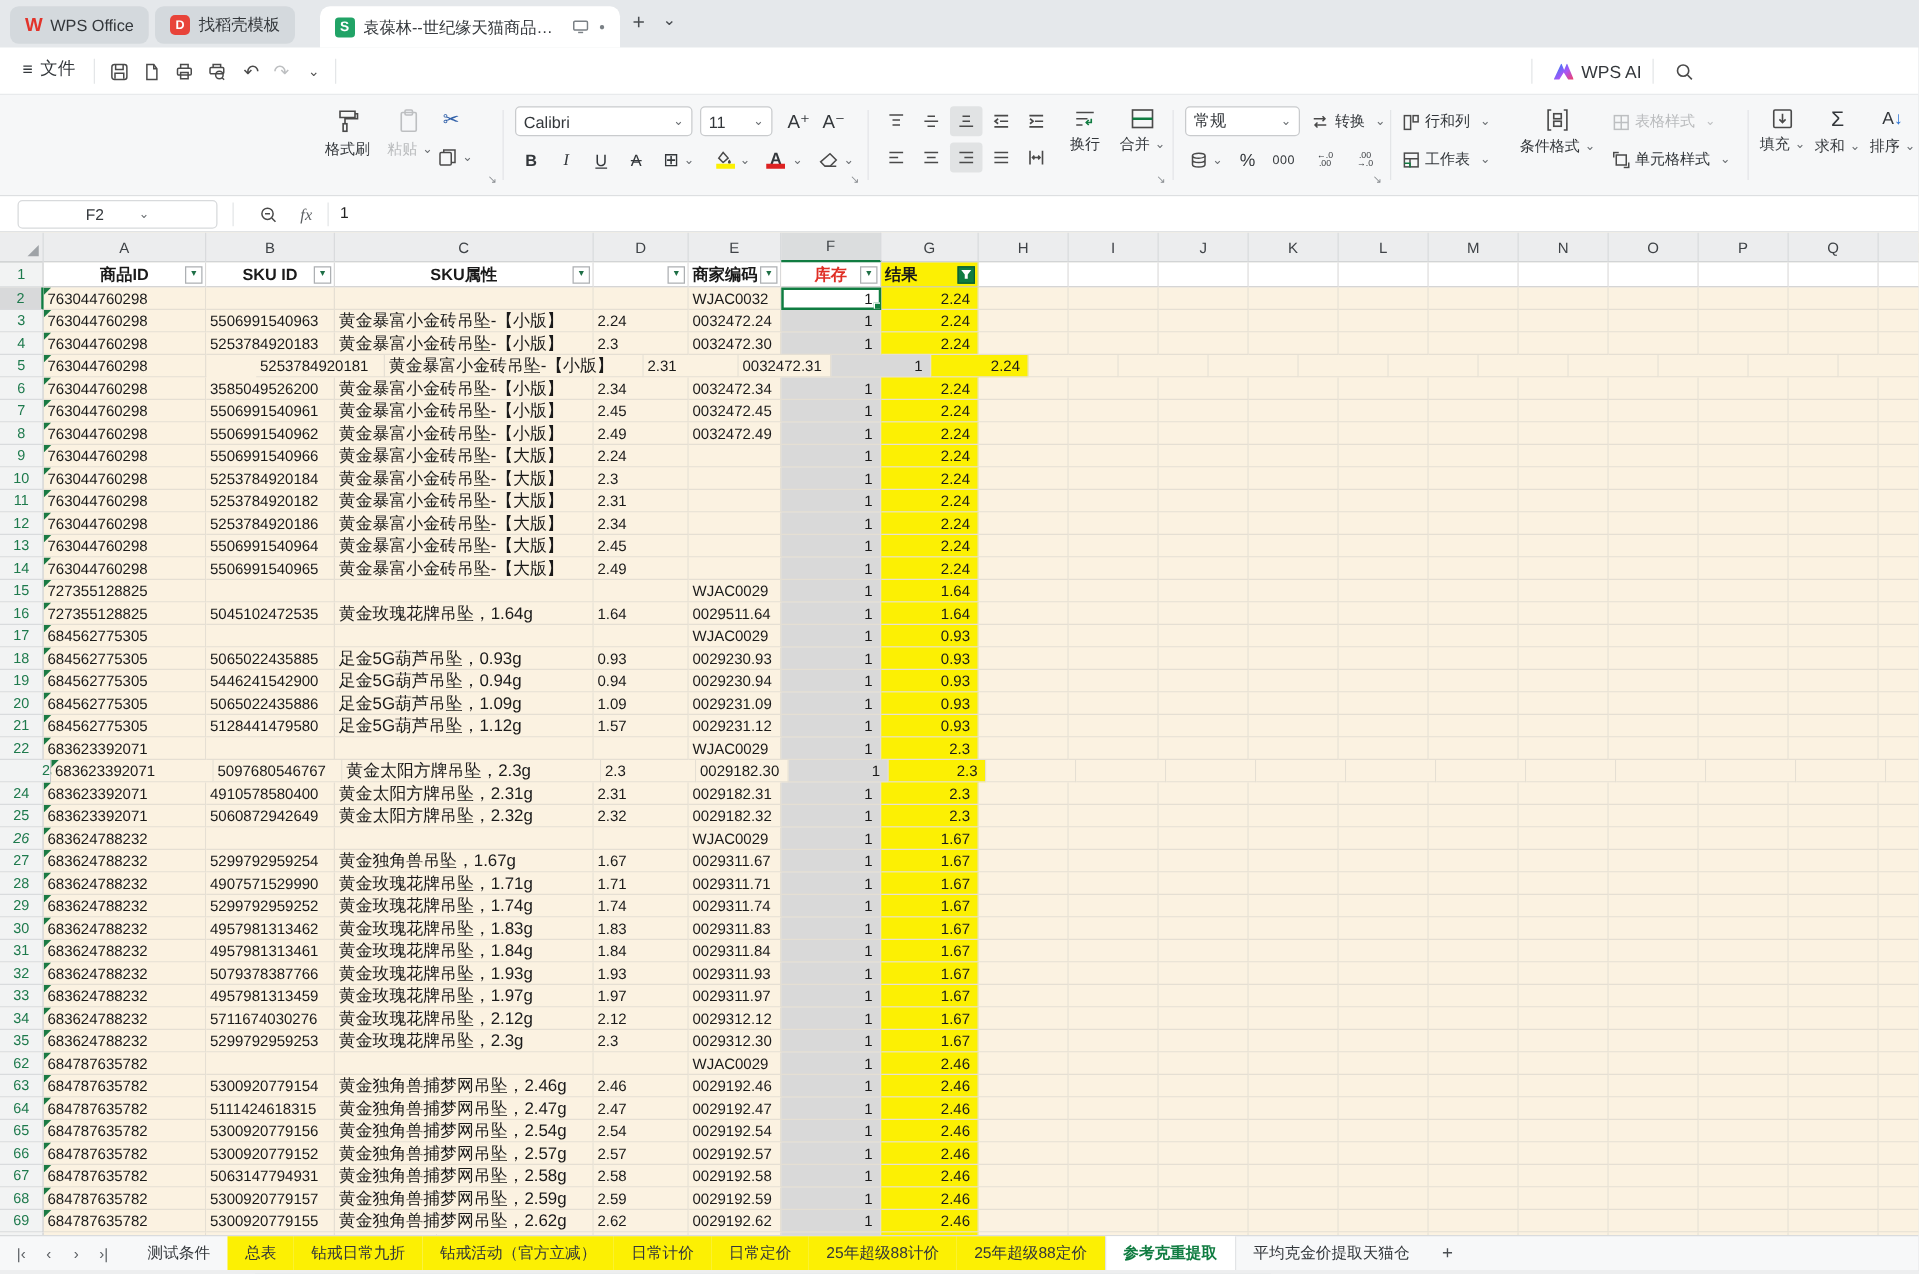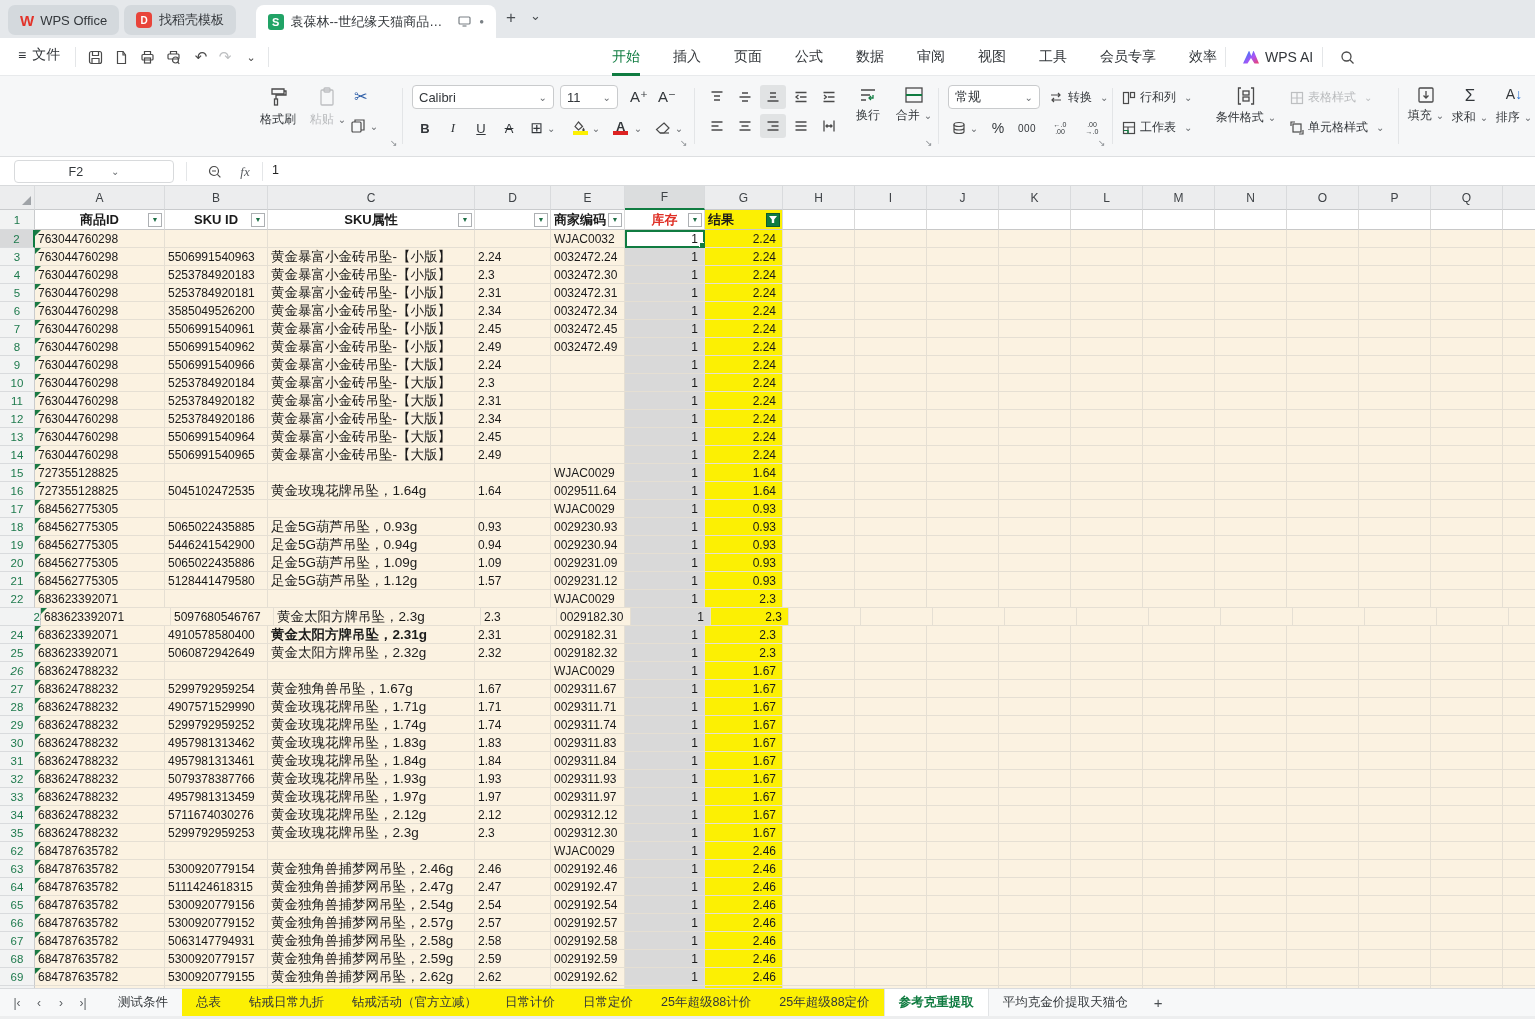--- a/index.html
+++ b/index.html
@@ -144,32 +144,20 @@
           <rect x="2" y="4" width="11" height="5" rx="1"></rect>
           <circle cx="9.5" cy="10" r="3"></circle>
           <path d="M11.7 12.2l1.6 1.6"></path>
         </svg>
     </div>
     <div class="qico" style="left:190px; font-size:15px;">↶</div>
     <div class="qico dim" style="left:214px; font-size:15px;">↷</div>
     <div class="qico" style="left:240px; font-size:11px;">⌄</div>
     <div class="qdiv" style="left:268px;"></div>
 
-    <div class="menus">
-      <div class="mitem active">开始</div>
-      <div class="mitem">插入</div>
-      <div class="mitem">页面</div>
-      <div class="mitem">公式</div>
-      <div class="mitem">数据</div>
-      <div class="mitem">审阅</div>
-      <div class="mitem">视图</div>
-      <div class="mitem">工具</div>
-      <div class="mitem">会员专享</div>
-      <div class="mitem">效率</div>
-    </div>
     <div class="qdiv" style="left:1225px;"></div>
     <div class="filebtn" style="left:1243px; top:11px;">
       <span class="ailogo"></span>
       <span style="font-size:14px; color:#33373B;">WPS AI</span>
     </div>
     <div class="qdiv" style="left:1322px;"></div>
     <div class="qico" style="left:1336px;">
       <svg width="15" height="15" viewBox="0 0 15 15" fill="none" stroke-width="1.3">
           <circle cx="6.5" cy="6.5" r="4.5"></circle>
           <path d="M10 10l3.5 3.5"></path>
@@ -552,21 +540,21 @@
         <div class="gcell" style="width: 72px;"></div>
         <div class="gcell" style="width: 72px;"></div>
         <div class="gcell" style="width: 72px;"></div>
         <div class="gcell" style="width: 72px;"></div>
         <div class="gcell" style="width: 72px;"></div>
         <div class="gcell" style="width: 72px;"></div>
       </div>
       <div class="grow">
         <div class="rnum" style="width: 35px;">5</div>
         <div class="gcell tri" style="width: 130px;">763044760298</div>
-        <div class="gcell" style="width: 103px;">5253784920181</div>
+        <div class="gcell" style="width: 103px; margin-left: 40px;">5253784920181</div>
         <div class="gcell cC" style="width: 207px;">黄金暴富小金砖吊坠-【小版】</div>
         <div class="gcell" style="width: 76px;">2.31</div>
         <div class="gcell" style="width: 74px;">0032472.31</div>
         <div class="gcell cF" style="width: 80px;">1</div>
         <div class="gcell cG" style="width: 78px;">2.24</div>
         <div class="gcell" style="width: 72px;"></div>
         <div class="gcell" style="width: 72px;"></div>
         <div class="gcell" style="width: 72px;"></div>
         <div class="gcell" style="width: 72px;"></div>
         <div class="gcell" style="width: 72px;"></div>
@@ -952,21 +940,21 @@
         <div class="gcell" style="width: 72px;"></div>
         <div class="gcell" style="width: 72px;"></div>
         <div class="gcell" style="width: 72px;"></div>
         <div class="gcell" style="width: 72px;"></div>
         <div class="gcell" style="width: 72px;"></div>
       </div>
       <div class="grow">
         <div class="rnum" style="width: 35px;">24</div>
         <div class="gcell tri" style="width: 130px;">683623392071</div>
         <div class="gcell" style="width: 103px;">4910578580400</div>
-        <div class="gcell cC" style="width: 207px; font-weight: bold;">黄金太阳方牌吊坠，2.31g</div>
+        <div class="gcell cC" style="width: 207px;">黄金太阳方牌吊坠，2.31g</div>
         <div class="gcell" style="width: 76px;">2.31</div>
         <div class="gcell" style="width: 74px;">0029182.31</div>
         <div class="gcell cF" style="width: 80px;">1</div>
         <div class="gcell cG" style="width: 78px;">2.3</div>
         <div class="gcell" style="width: 72px;"></div>
         <div class="gcell" style="width: 72px;"></div>
         <div class="gcell" style="width: 72px;"></div>
         <div class="gcell" style="width: 72px;"></div>
         <div class="gcell" style="width: 72px;"></div>
         <div class="gcell" style="width: 72px;"></div>

